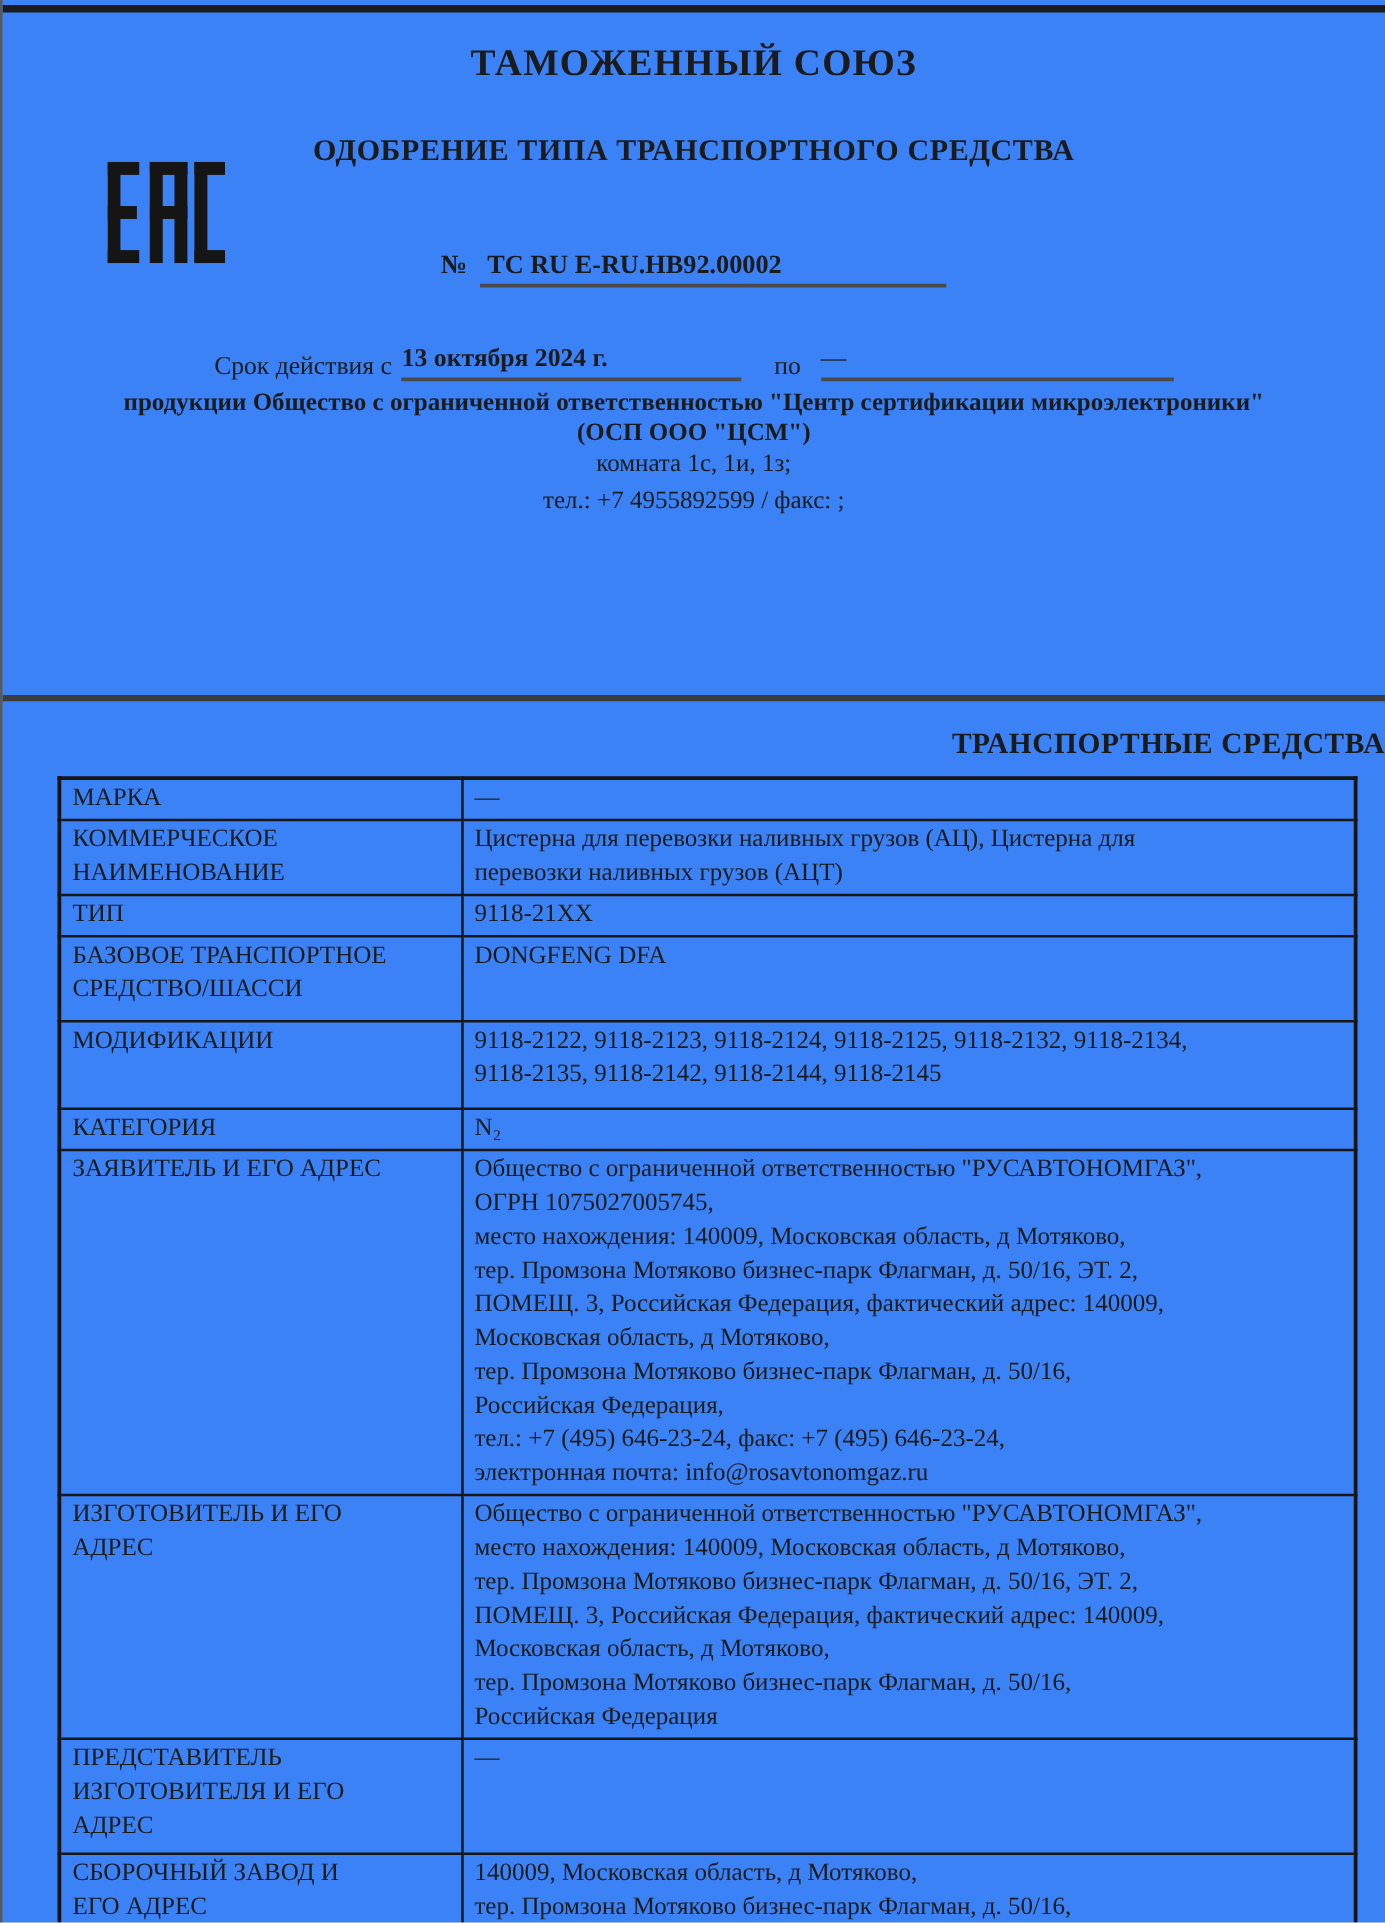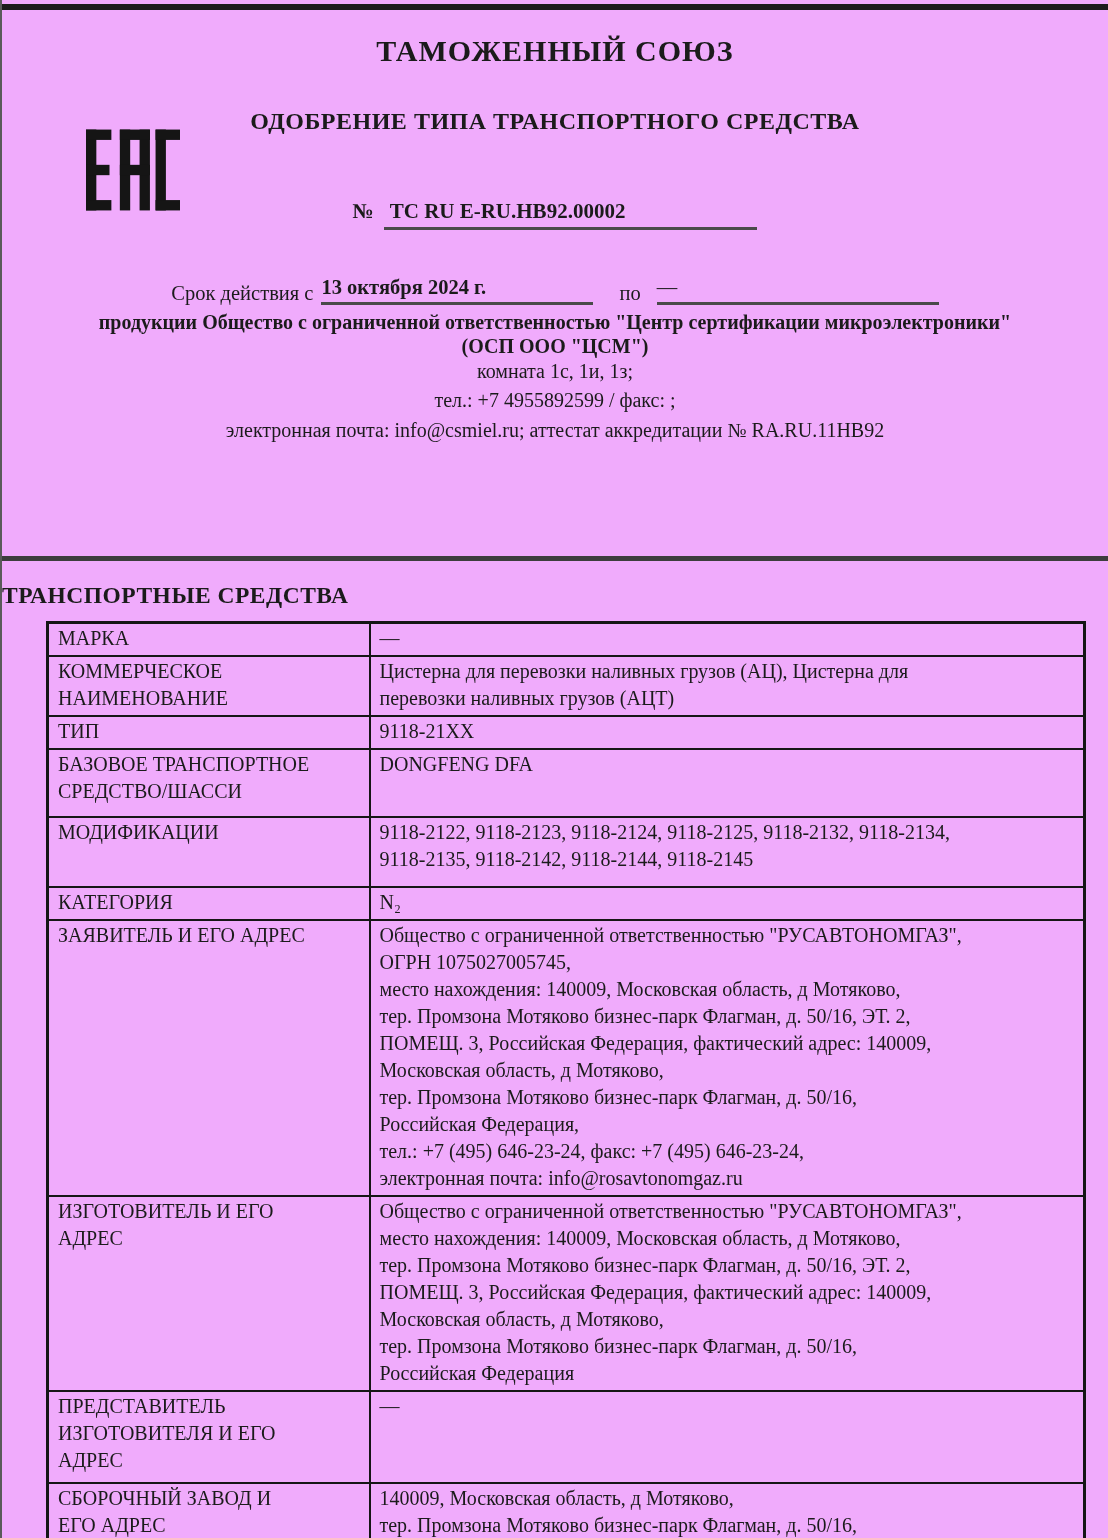--- a/index.html
+++ b/index.html
@@ -1,19 +1,19 @@
 <!DOCTYPE html>
 <html><head>
 <meta charset="utf-8">
 <style>
   * { margin:0; padding:0; box-sizing:border-box; }
   html,body { background:#e9e9e9; }
   body { font-family:"Liberation Serif","DejaVu Serif",serif; color:#1b1b1b; }
   .page {
-    position:relative; width:1108px; height:1538px; background:#f0abfc;
+    position:relative; width:1108px; height:1538px; background:#3b82f6;
     overflow:hidden; border-left:2px solid #5a5a5a;
   }
   .top-bar { position:absolute; top:4px; left:0; width:100%; height:6px; background:#1c1c1c; }
   .header-section { position:relative; height:558px; padding-top:34px; }
   .union-title { text-align:center; font-weight:bold; font-size:30px; letter-spacing:1px; }
   .doc-title { text-align:center; font-weight:bold; font-size:24px; margin-top:40px; letter-spacing:0.5px; }
   .eac-logo { position:absolute; left:84px; top:127px; width:94px; height:86px; }
   .eac-logo svg { width:100%; height:100%; }
   .number-line { margin-top:64px; text-align:center; font-size:21px; font-weight:bold; }
   .number-line .num-sign { margin-right:10px; }
@@ -28,21 +28,21 @@
   .blank-from { width:272px; font-weight:bold; margin-left:8px; }
   .blank-to { width:282px; }
   .to-label { margin:0 16px 0 26px; }
   .org-heading { margin-top:22px; text-align:center; font-weight:bold; font-size:25px; letter-spacing:0.5px; }
   .org-line { text-align:center; font-size:20px; line-height:1.22; }
   .org-bold { font-weight:bold; }
   .org-line.first { margin-top:5px;text-align:center; }
   .org-line.gap { margin-top:5px; }
   .separator-bar { position:absolute; top:556px; left:0; width:100%; height:5px; background:#3d3d3d; }
   .vehicles-section { padding-top:24px; }
-  .vehicles-title { text-align:left; font-weight:bold; font-size:23.5px; letter-spacing:0.5px; }
+  .vehicles-title { text-align:right; font-weight:bold; font-size:23.5px; letter-spacing:0.5px; }
   table.vehicles {
     margin:12px 0 0 44px; width:1040px; border-collapse:collapse;
     border:3px solid #161616; table-layout:fixed; font-size:20px;
   }
   table.vehicles td {
     border:2px solid #161616; vertical-align:top;
     padding:1px 10px 3px 9px; line-height:1.35; white-space:pre-line;
   }
   td.lbl { width:322px; }
   tr.r-commercial td { height:48px; }
@@ -87,21 +87,20 @@
       <span>Срок действия с</span>
       <span class="blank blank-from">13 октября 2024 г.</span>
       <span class="to-label">по</span>
       <span class="blank blank-to">—</span>
     </div>
 
     <div class="org-line org-bold first">продукции Общество с ограниченной ответственностью "Центр сертификации микроэлектроники"</div>
     <div class="org-line org-bold">(ОСП ООО "ЦСМ")</div>
     <div class="org-line">комната 1с, 1и, 1з;</div>
     <div class="org-line gap">тел.: +7 4955892599 / факс: ;</div>
-    <div class="org-line gap">электронная почта: info@csmiel.ru; аттестат аккредитации № RA.RU.11HB92</div>
   </div>
 
   <div class="separator-bar"></div>
 
   <div class="vehicles-section">
     <div class="vehicles-title">ТРАНСПОРТНЫЕ СРЕДСТВА</div>
 
     <table class="vehicles">
       <tbody>
         <tr class="r-make">

